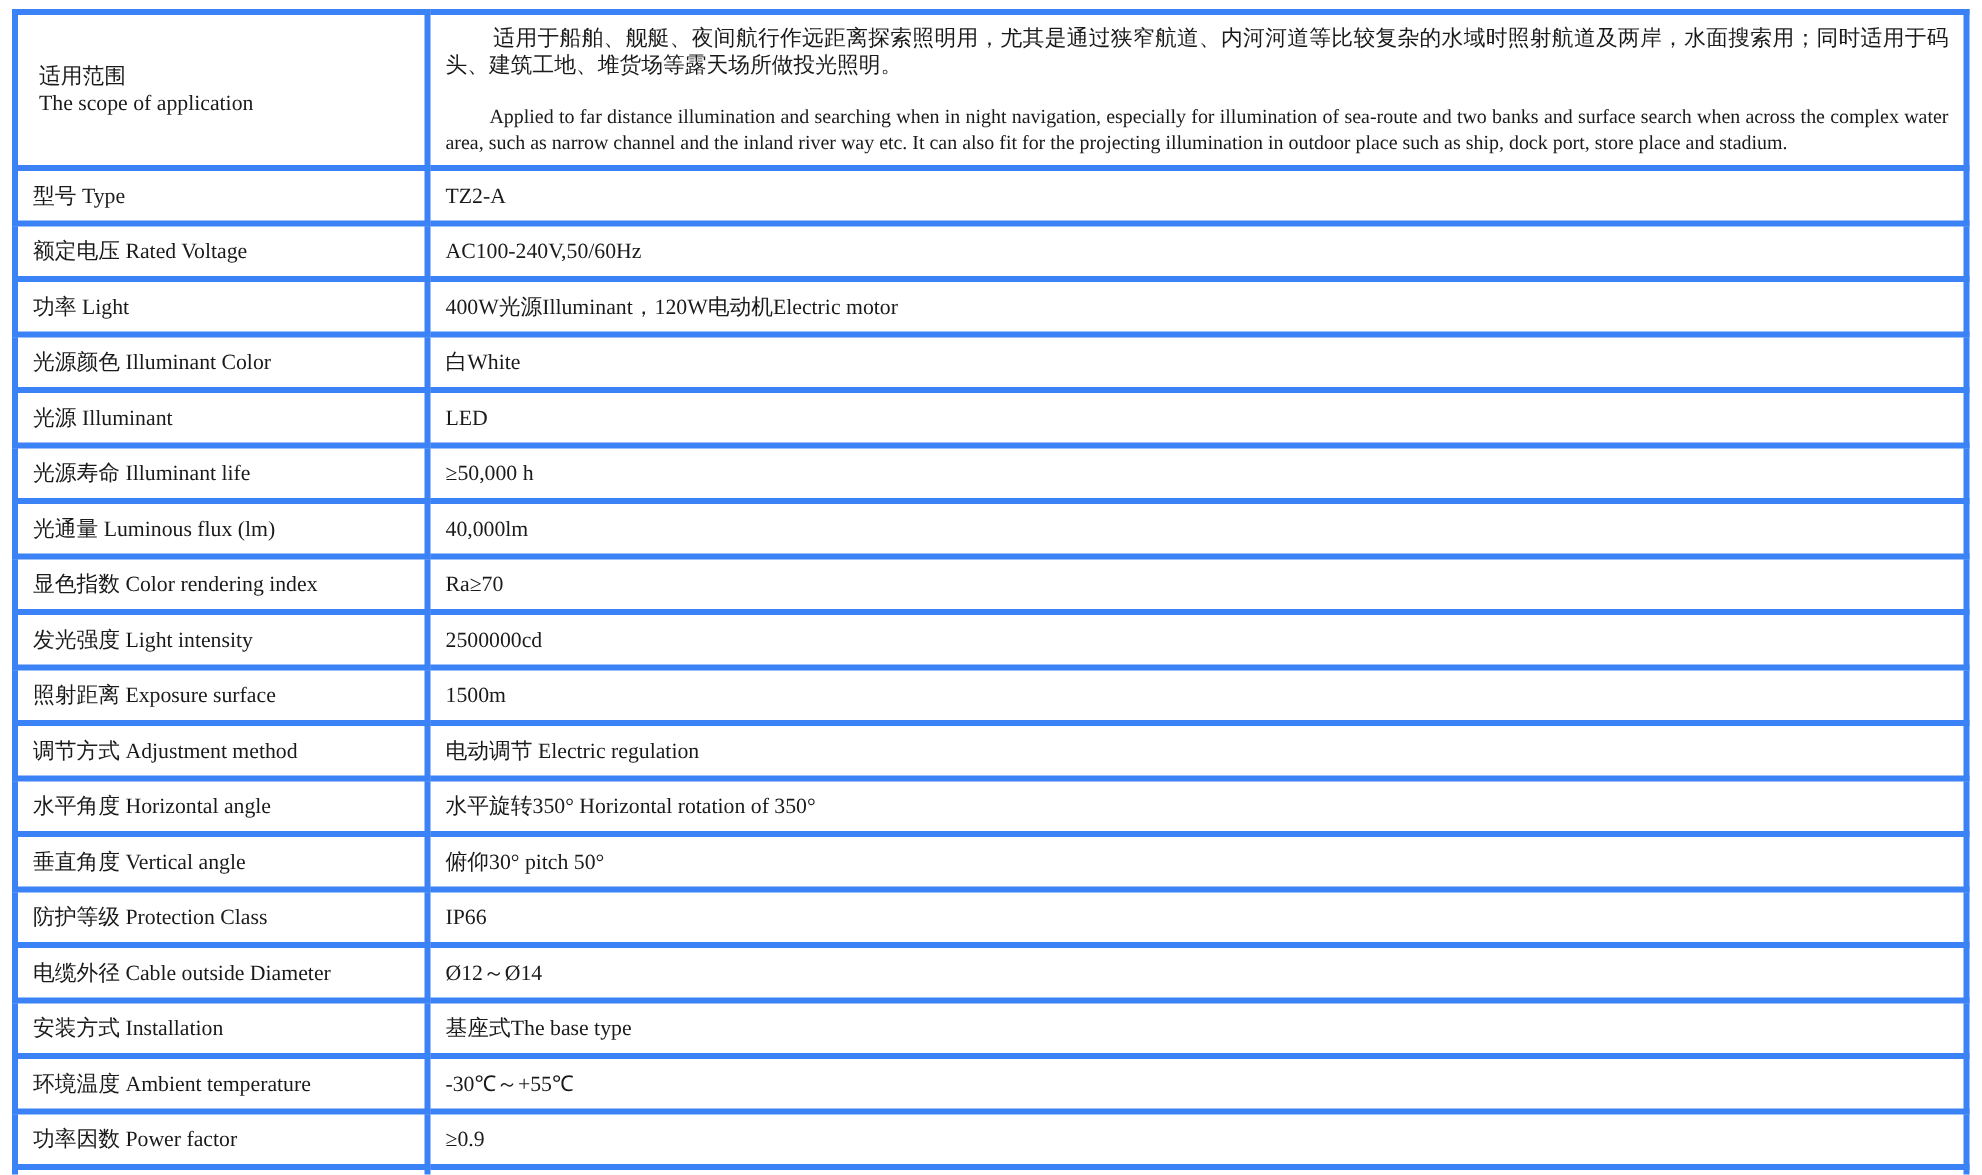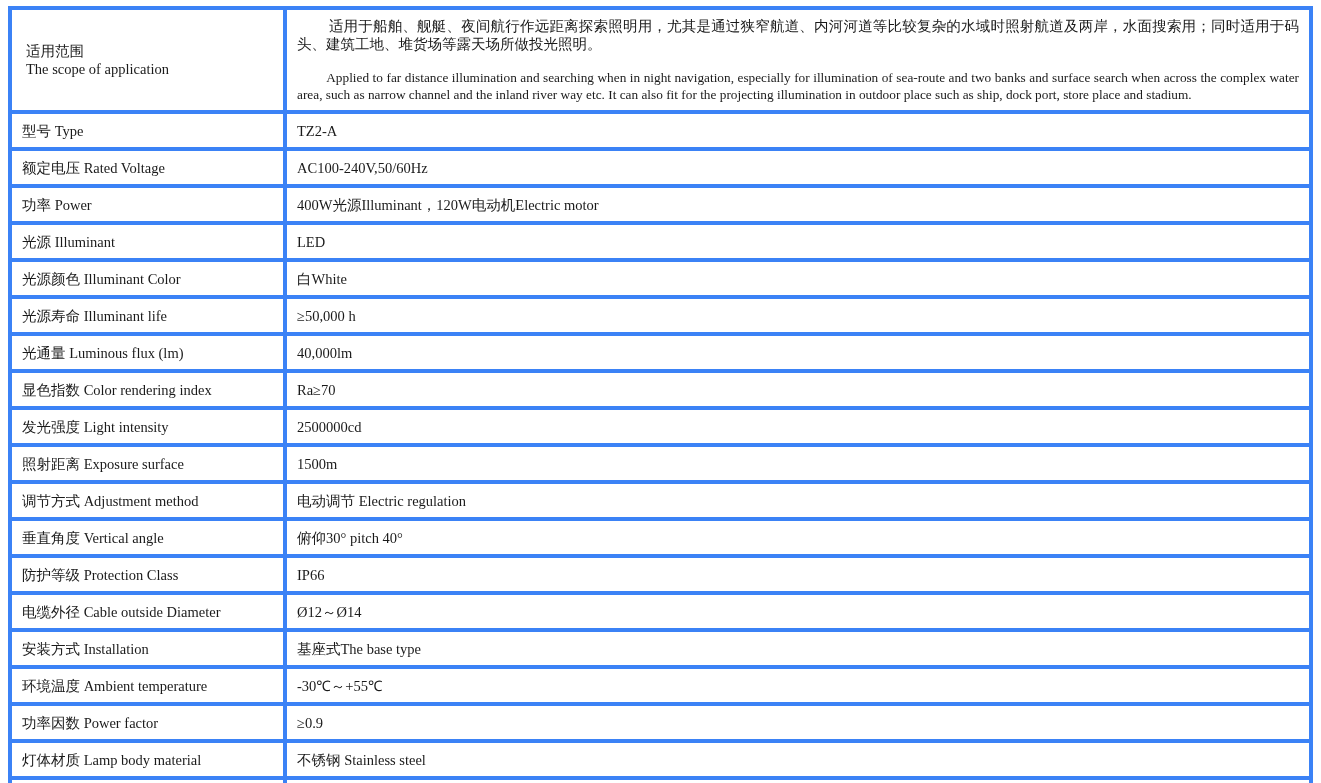--- a/index.html
+++ b/index.html
@@ -88,30 +88,30 @@
     <tbody id="rows-body">
         <tr>
           <td class="label-cell">型号 Type</td>
           <td class="value">TZ2-A</td>
         </tr>
         <tr>
           <td class="label-cell">额定电压 Rated Voltage</td>
           <td class="value">AC100-240V,50/60Hz</td>
         </tr>
         <tr>
-          <td class="label-cell">功率 Power</td>
+          <td class="label-cell">功率 Light</td>
           <td class="value">400W光源Illuminant，120W电动机Electric motor</td>
+        </tr>
+        <tr>
+          <td class="label-cell">光源颜色 Illuminant Color</td>
+          <td class="value">白White</td>
         </tr>
         <tr>
           <td class="label-cell">光源 Illuminant</td>
           <td class="value">LED</td>
-        </tr>
-        <tr>
-          <td class="label-cell">光源颜色 Illuminant Color</td>
-          <td class="value">白White</td>
         </tr>
         <tr>
           <td class="label-cell">光源寿命 Illuminant life</td>
           <td class="value">≥50,000 h</td>
         </tr>
         <tr>
           <td class="label-cell">光通量 Luminous flux (lm)</td>
           <td class="value">40,000lm</td>
         </tr>
         <tr>
@@ -124,22 +124,26 @@
         </tr>
         <tr>
           <td class="label-cell">照射距离 Exposure surface</td>
           <td class="value">1500m</td>
         </tr>
         <tr>
           <td class="label-cell">调节方式 Adjustment method</td>
           <td class="value">电动调节 Electric regulation</td>
         </tr>
         <tr>
+          <td class="label-cell">水平角度 Horizontal angle</td>
+          <td class="value">水平旋转350°  Horizontal rotation of 350°</td>
+        </tr>
+        <tr>
           <td class="label-cell">垂直角度 Vertical angle</td>
-          <td class="value">俯仰30°  pitch 40°</td>
+          <td class="value">俯仰30°  pitch 50°</td>
         </tr>
         <tr>
           <td class="label-cell">防护等级 Protection Class</td>
           <td class="value">IP66</td>
         </tr>
         <tr>
           <td class="label-cell">电缆外径 Cable outside Diameter</td>
           <td class="value">Ø12～Ø14</td>
         </tr>
         <tr>

